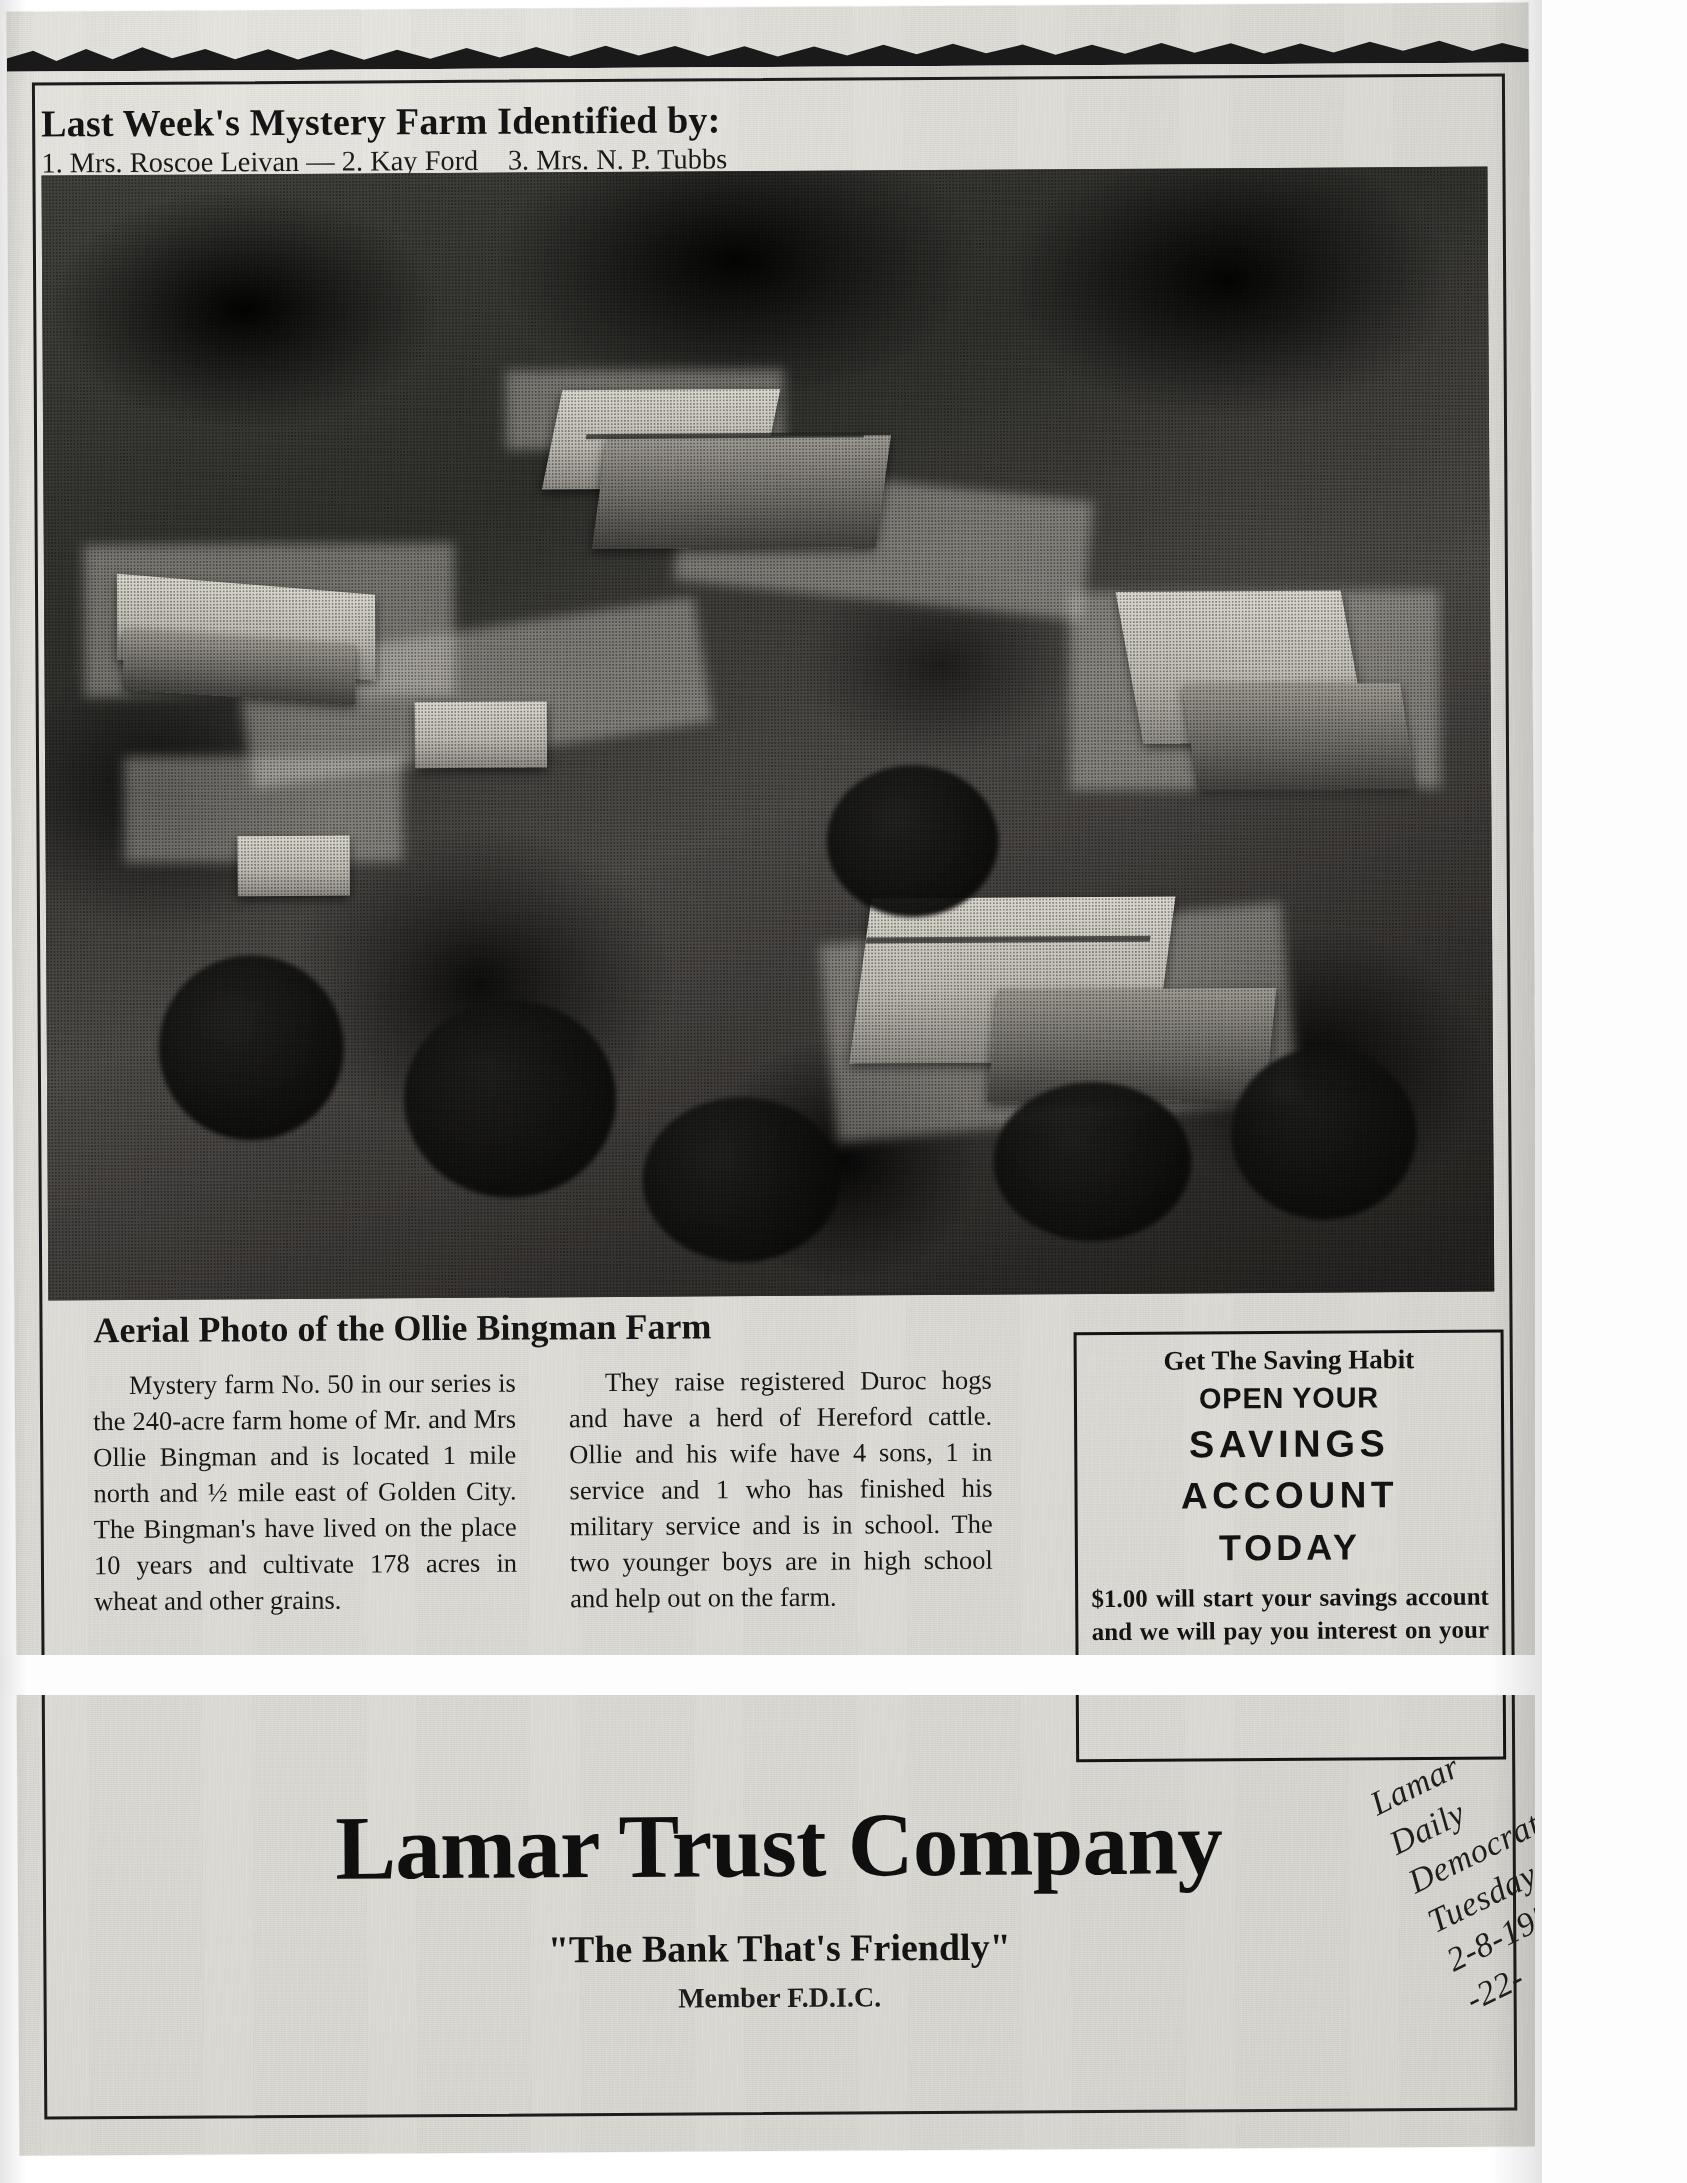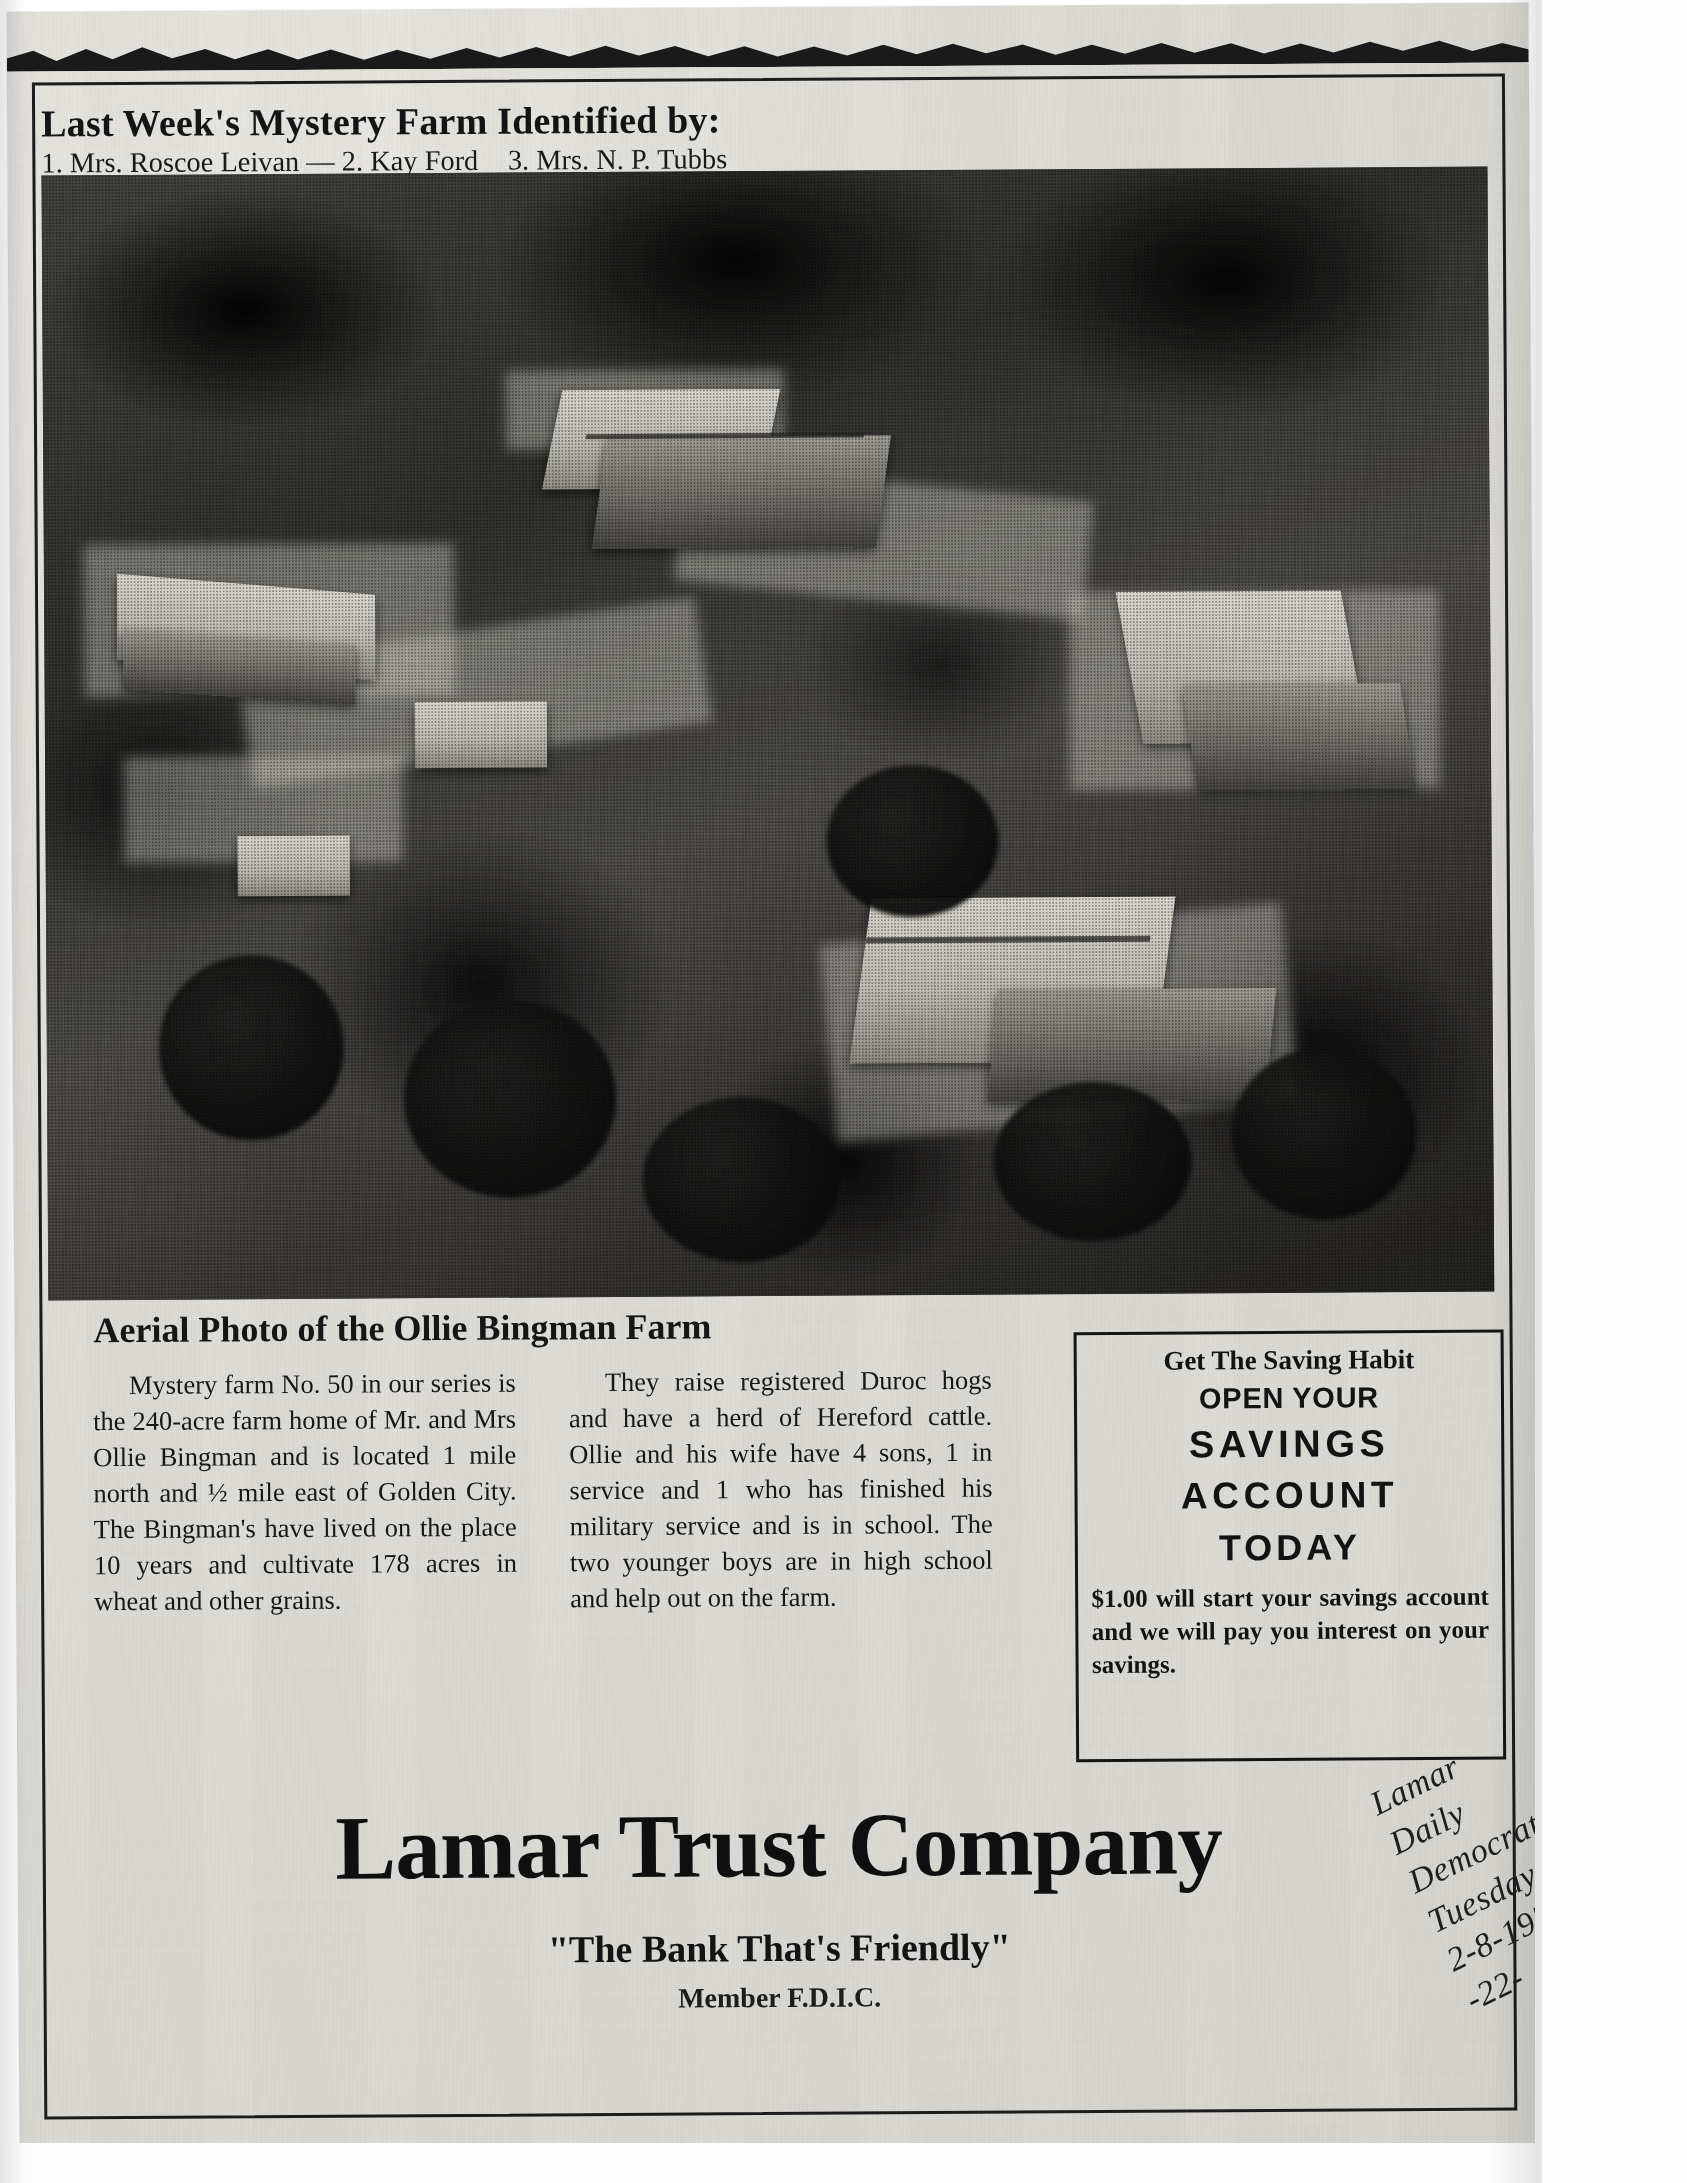--- a/index.html
+++ b/index.html
@@ -13,21 +13,21 @@
     font-family: "Liberation Serif", serif;
     overflow: hidden;
     position: relative;
   }
 
   
   #scan {
     position: absolute;
     left: 0; top: 0;
     width: 1687px;
-    height: 2183px;
+    height: 1695px;
     background: #ffffff;
   }
 
   
   #clipping {
     position: absolute;
     left: 13.2px;
     top: 6.6px;
     width: 1522px;
     height: 2144px;

